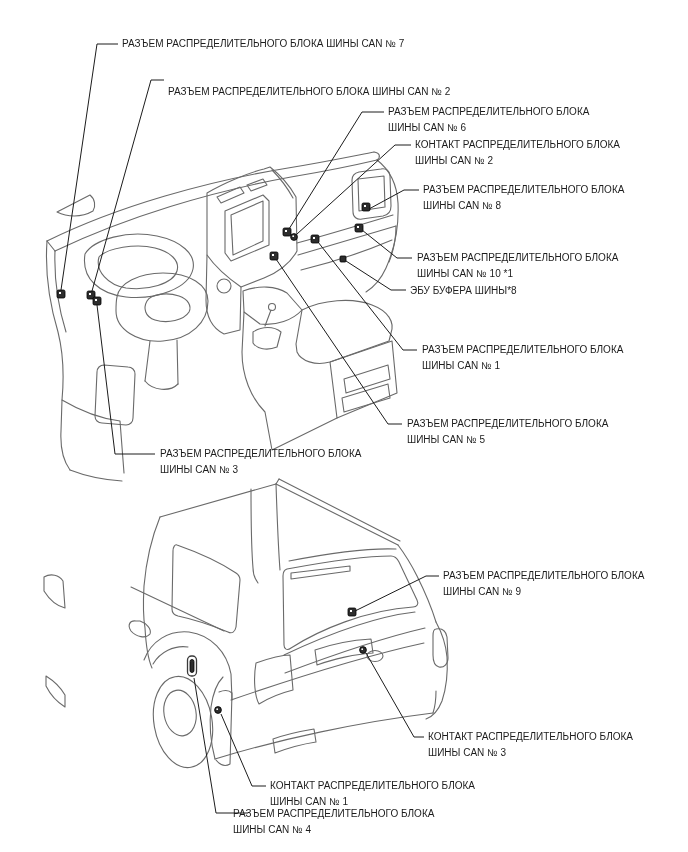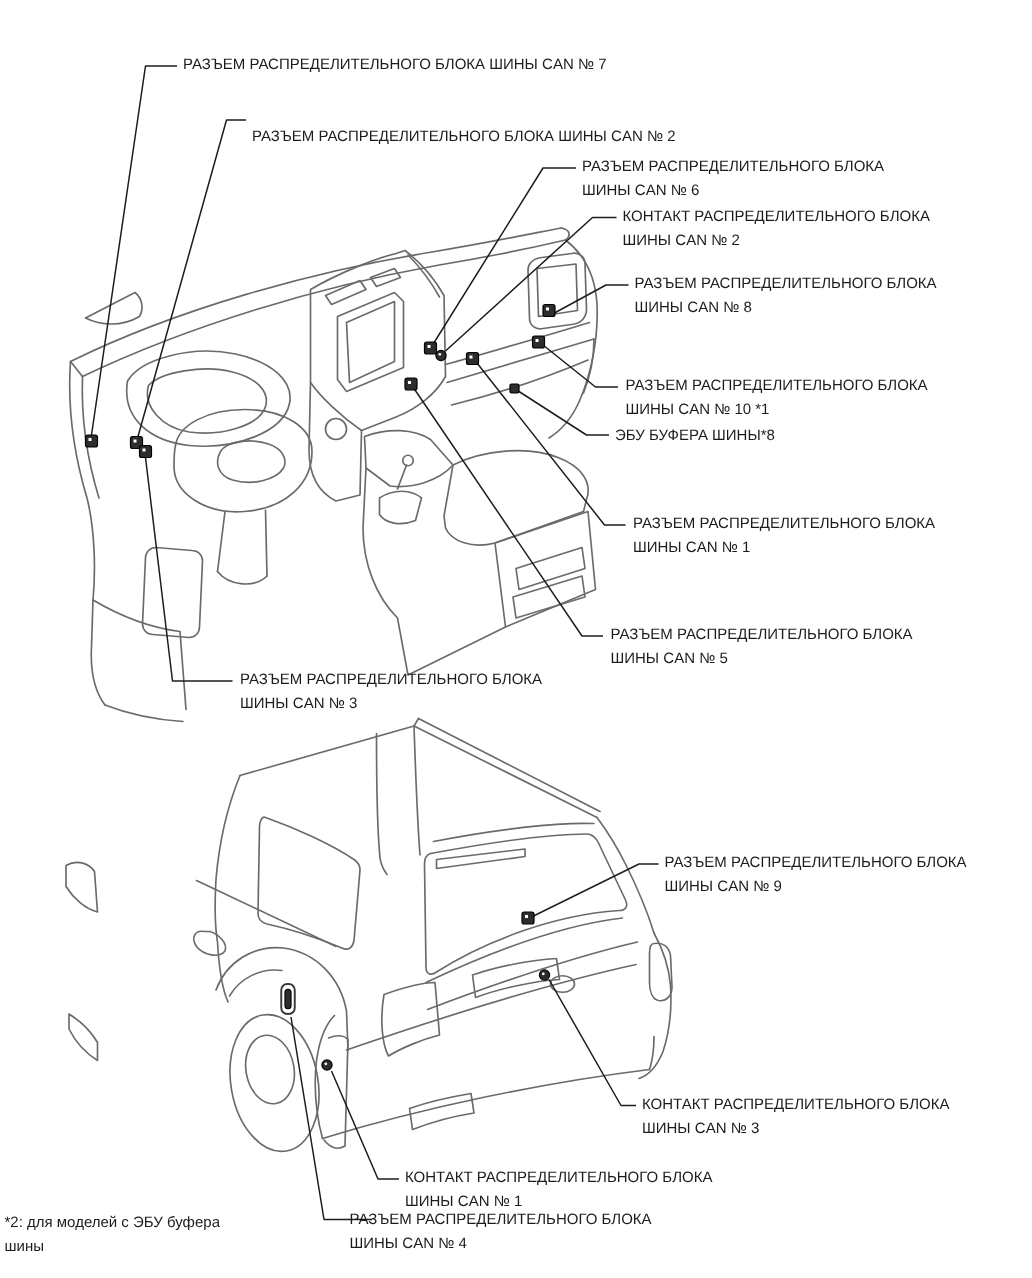--- a/index.html
+++ b/index.html
@@ -224,15 +224,13 @@
       <div class="callout-label" style="left: 443px; top: 568px;">РАЗЪЕМ РАСПРЕДЕЛИТЕЛЬНОГО БЛОКА
 ШИНЫ CAN № 9</div>
       <div class="callout-label" style="left: 428px; top: 729px;">КОНТАКТ РАСПРЕДЕЛИТЕЛЬНОГО БЛОКА
 ШИНЫ CAN № 3</div>
       <div class="callout-label" style="left: 270px; top: 778px;">КОНТАКТ РАСПРЕДЕЛИТЕЛЬНОГО БЛОКА
 ШИНЫ CAN № 1</div>
       <div class="callout-label" style="left: 233px; top: 806px;">РАЗЪЕМ РАСПРЕДЕЛИТЕЛЬНОГО БЛОКА
 ШИНЫ CAN № 4</div>
     </div>
 
-  <div class="footnote" style="left:3px; top:808px;">*2: для моделей с ЭБУ буфера
-шины</div>
 </div>
 
 </body></html>

